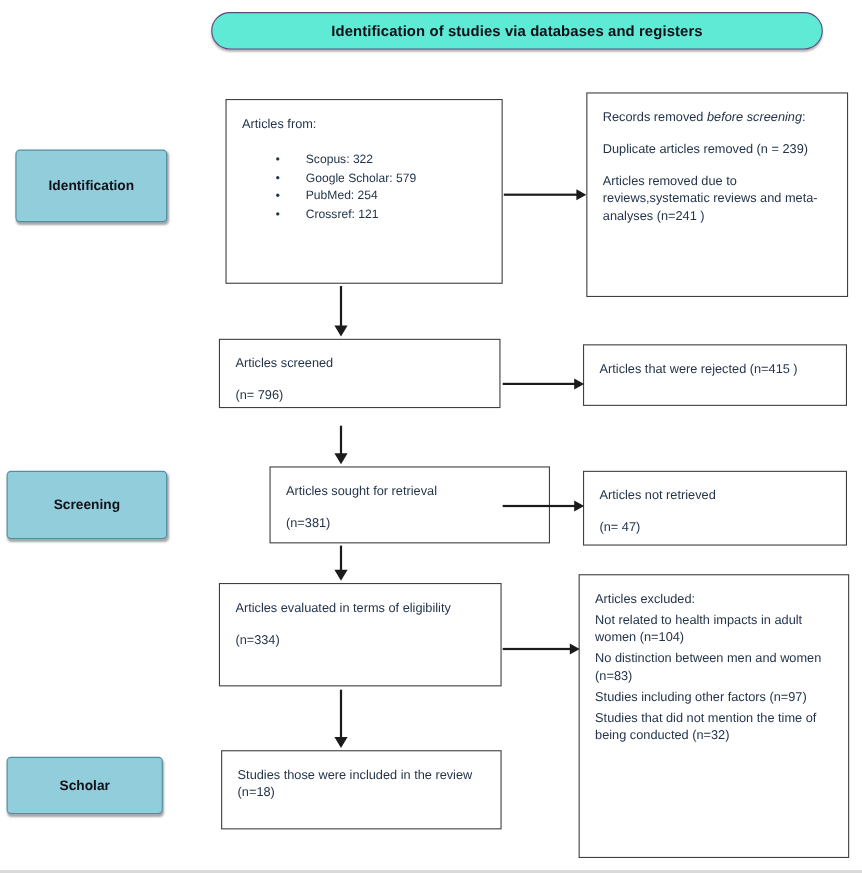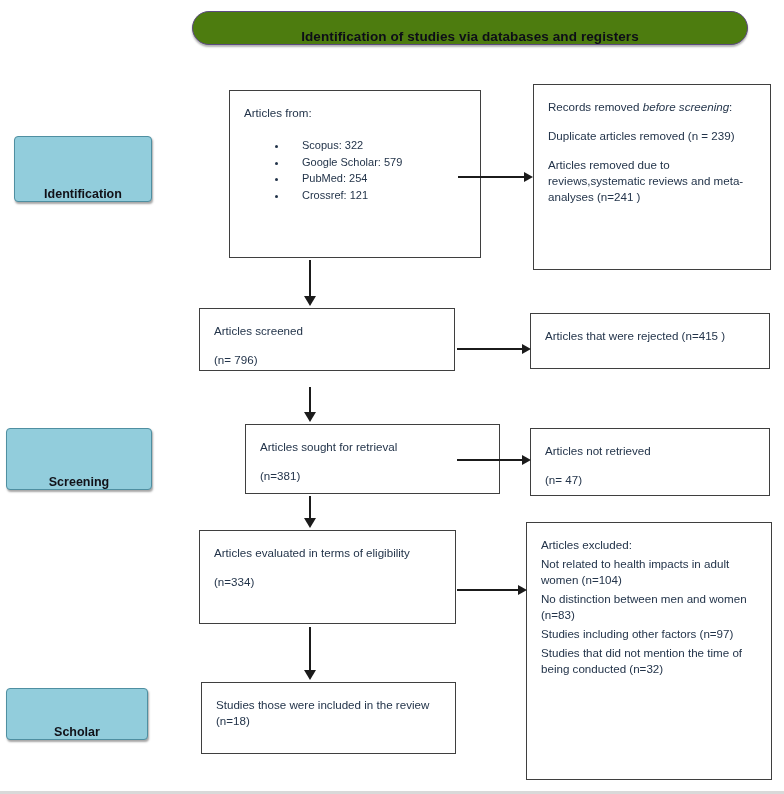--- a/index.html
+++ b/index.html
@@ -18,46 +18,46 @@
     overflow: hidden;
   }
 
   
   .banner {
     position: absolute;
     left: 192px;
     top: 11px;
     width: 556px;
     height: 34px;
-    background: #4d7c0f;
+    background: #5eead4;
     border: 1px solid #5d4a80;
     border-radius: 17px;
     box-shadow: 0 2px 2px rgba(0,0,0,0.30);
     display: flex;
-    align-items: flex-end;
+    align-items: center;
     justify-content: center;
     box-sizing: border-box;
   }
   .banner-text {
     color: #0d0d17;
     font-size: 13.5px;
     font-weight: bold;
     letter-spacing: 0.1px;
     white-space: nowrap;
   }
 
   
   .stage {
     position: absolute;
     background: #92CDDC;
     border: 1px solid #4f8fa1;
     border-radius: 4px;
     box-shadow: 1px 2px 2px rgba(0,0,0,0.35);
     display: flex;
-    align-items: flex-end;
+    align-items: center;
     justify-content: center;
     box-sizing: border-box;
   }
   .stage-text {
     color: #111118;
     font-size: 12.5px;
     font-weight: bold;
     white-space: nowrap;
   }
   #stage-identification { left: 14px;  top: 136px; width: 138px; height: 66px; }
@@ -86,21 +86,21 @@
   }
   .box li {
     color: #23344a;
     font-size: 11px;
     line-height: 1.52;
     padding-left: 14px;
   }
   .ital { font-style: italic; }
 
   
-  #box-sources   { left: 205px; top: 90px;  width: 252px; height: 168px; margin-left: 24px; }
+  #box-sources   { left: 205px; top: 90px;  width: 252px; height: 168px; }
   #box-screened  { left: 199px; top: 308px; width: 256px; height: 63px; }
   #box-sought    { left: 201px; top: 424px; width: 255px; height: 70px; margin-left: 44px; }
   #box-eligible  { left: 199px; top: 530px; width: 257px; height: 94px; }
   #box-included  { left: 201px; top: 682px; width: 255px; height: 72px; }
 
   
   #box-removed   { left: 533px; top: 84px;  width: 238px; height: 186px; }
   #box-rejected  { left: 530px; top: 313px; width: 240px; height: 56px; }
   #box-notretr   { left: 530px; top: 428px; width: 240px; height: 68px; }
   #box-excluded  { left: 526px; top: 522px; width: 246px; height: 258px; }

